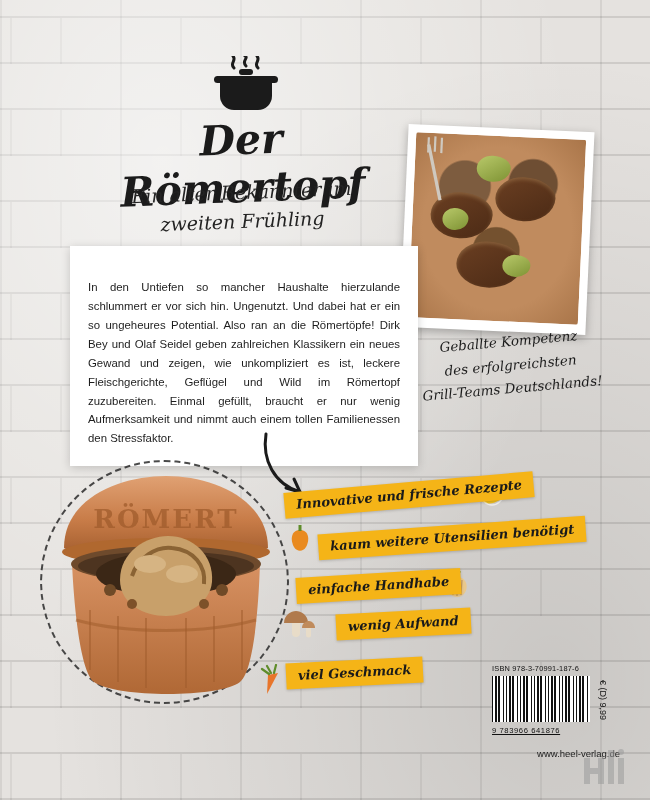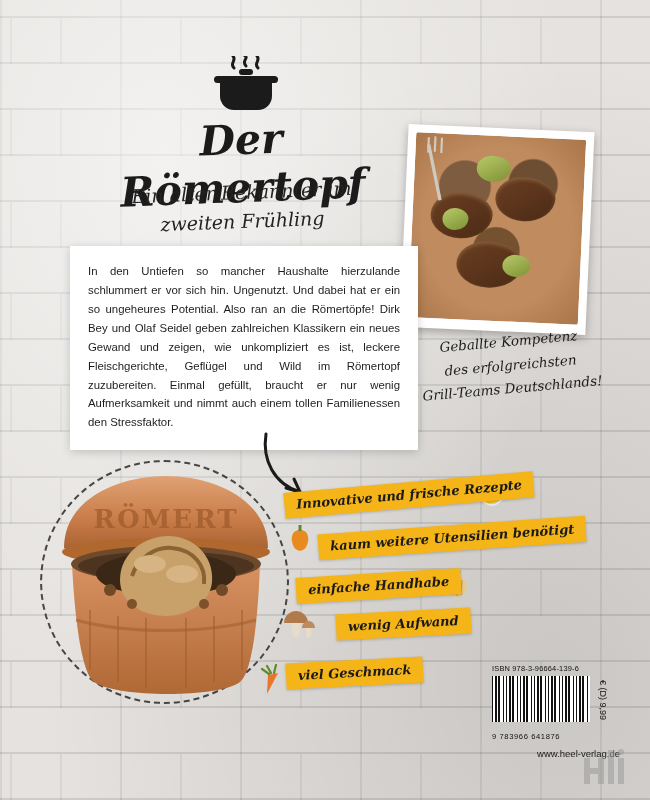--- a/index.html
+++ b/index.html
@@ -79,21 +79,21 @@
       radial-gradient(ellipse at 50% 50%, #c08b5e 0 62%, #a97549 100%);
     position:relative;overflow:hidden;
   }
   .blob{position:absolute;border-radius:46% 54% 52% 48%/50% 46% 54% 50%;}
   .meat{background:linear-gradient(150deg,#6b3f22,#4b2a15);box-shadow:inset 0 2px 4px rgba(255,220,150,.25);}
   .green{background:linear-gradient(150deg,#b9c96a,#7d9233);}
 
   
   .blurb{
     position:absolute;left:70px;top:246px;width:312px;
-    background:#fff;padding:16px 18px 18px 18px;
+    background:#fff;padding:32px 18px 18px 18px;
     box-shadow:0 2px 9px rgba(0,0,0,0.18);
     font-size:11.4px;line-height:1.66;color:#1d1d1d;
     text-align:justify;
   }
 
   
   .hand-caption{
     position:absolute;left:408px;top:330px;width:205px;
     font-family:"DejaVu Serif",serif;font-style:italic;
     font-size:13.5px;line-height:1.75;color:#1c1c1c;
@@ -132,21 +132,21 @@
   .ic{position:absolute;}
 
   
   .barcode-wrap{position:absolute;left:492px;top:664px;width:98px;}
   .isbn-text{font-size:7.4px;color:#111;letter-spacing:.2px;margin-bottom:3px;}
   .barcode{height:46px;width:98px;background:#fff;
     background-image:repeating-linear-gradient(90deg,
       #111 0 1px, #fff 1px 3px, #111 3px 5px, #fff 5px 6px,
       #111 6px 8px, #fff 8px 11px, #111 11px 12px, #fff 12px 14px);
   }
-  .barcode-num{font-size:7.6px;color:#111;letter-spacing:.6px;margin-top:10px;}
+  .barcode-num{font-size:7.6px;color:#111;letter-spacing:.6px;margin-top:4px;text-decoration:underline;}
   .price{
     position:absolute;left:598px;top:680px;
     font-size:9px;color:#111;
     writing-mode:vertical-rl;
   }
   .url{
     position:absolute;left:470px;top:748px;width:150px;text-align:right;
     font-size:9.5px;color:#222;
   }
   .logo{
@@ -280,21 +280,21 @@
   </svg>
   <div class="feat f4">wenig Aufwand</div>
 
   <svg class="ic" style="left:258px;top:664px;width:26px;height:32px;" viewBox="0 0 26 32">
     <path d="M10 11 L20 9 L9 30 Z" fill="#e8752a"></path>
     <path d="M13 9 L9 2 M16 9 L18 1 M11 10 L4 5" stroke="#5f8c2a" stroke-width="2.2" fill="none" stroke-linecap="round"></path>
   </svg>
   <div class="feat f5">viel Geschmack</div>
 
   <div class="barcode-wrap">
-    <div class="isbn-text">ISBN 978-3-96664-139-6</div>
+    <div class="isbn-text">ISBN 978-3-70991-187-6</div>
     <div class="barcode"></div>
     <div class="barcode-num">9 783966 641876</div>
   </div>
   <div class="price">€ (D) 9,99</div>
 
   <div class="url">www.heel-verlag.de</div>
 
   <svg class="logo" viewBox="0 0 52 42">
     <path d="M4 40 L4 14 L10 14 L10 24 L18 24 L18 14 L24 14 L24 40 L18 40 L18 30 L10 30 L10 40 Z" fill="#9b9b9b"></path>
     <path d="M28 40 L28 6 L34 6 L34 40 Z" fill="#9b9b9b"></path>

